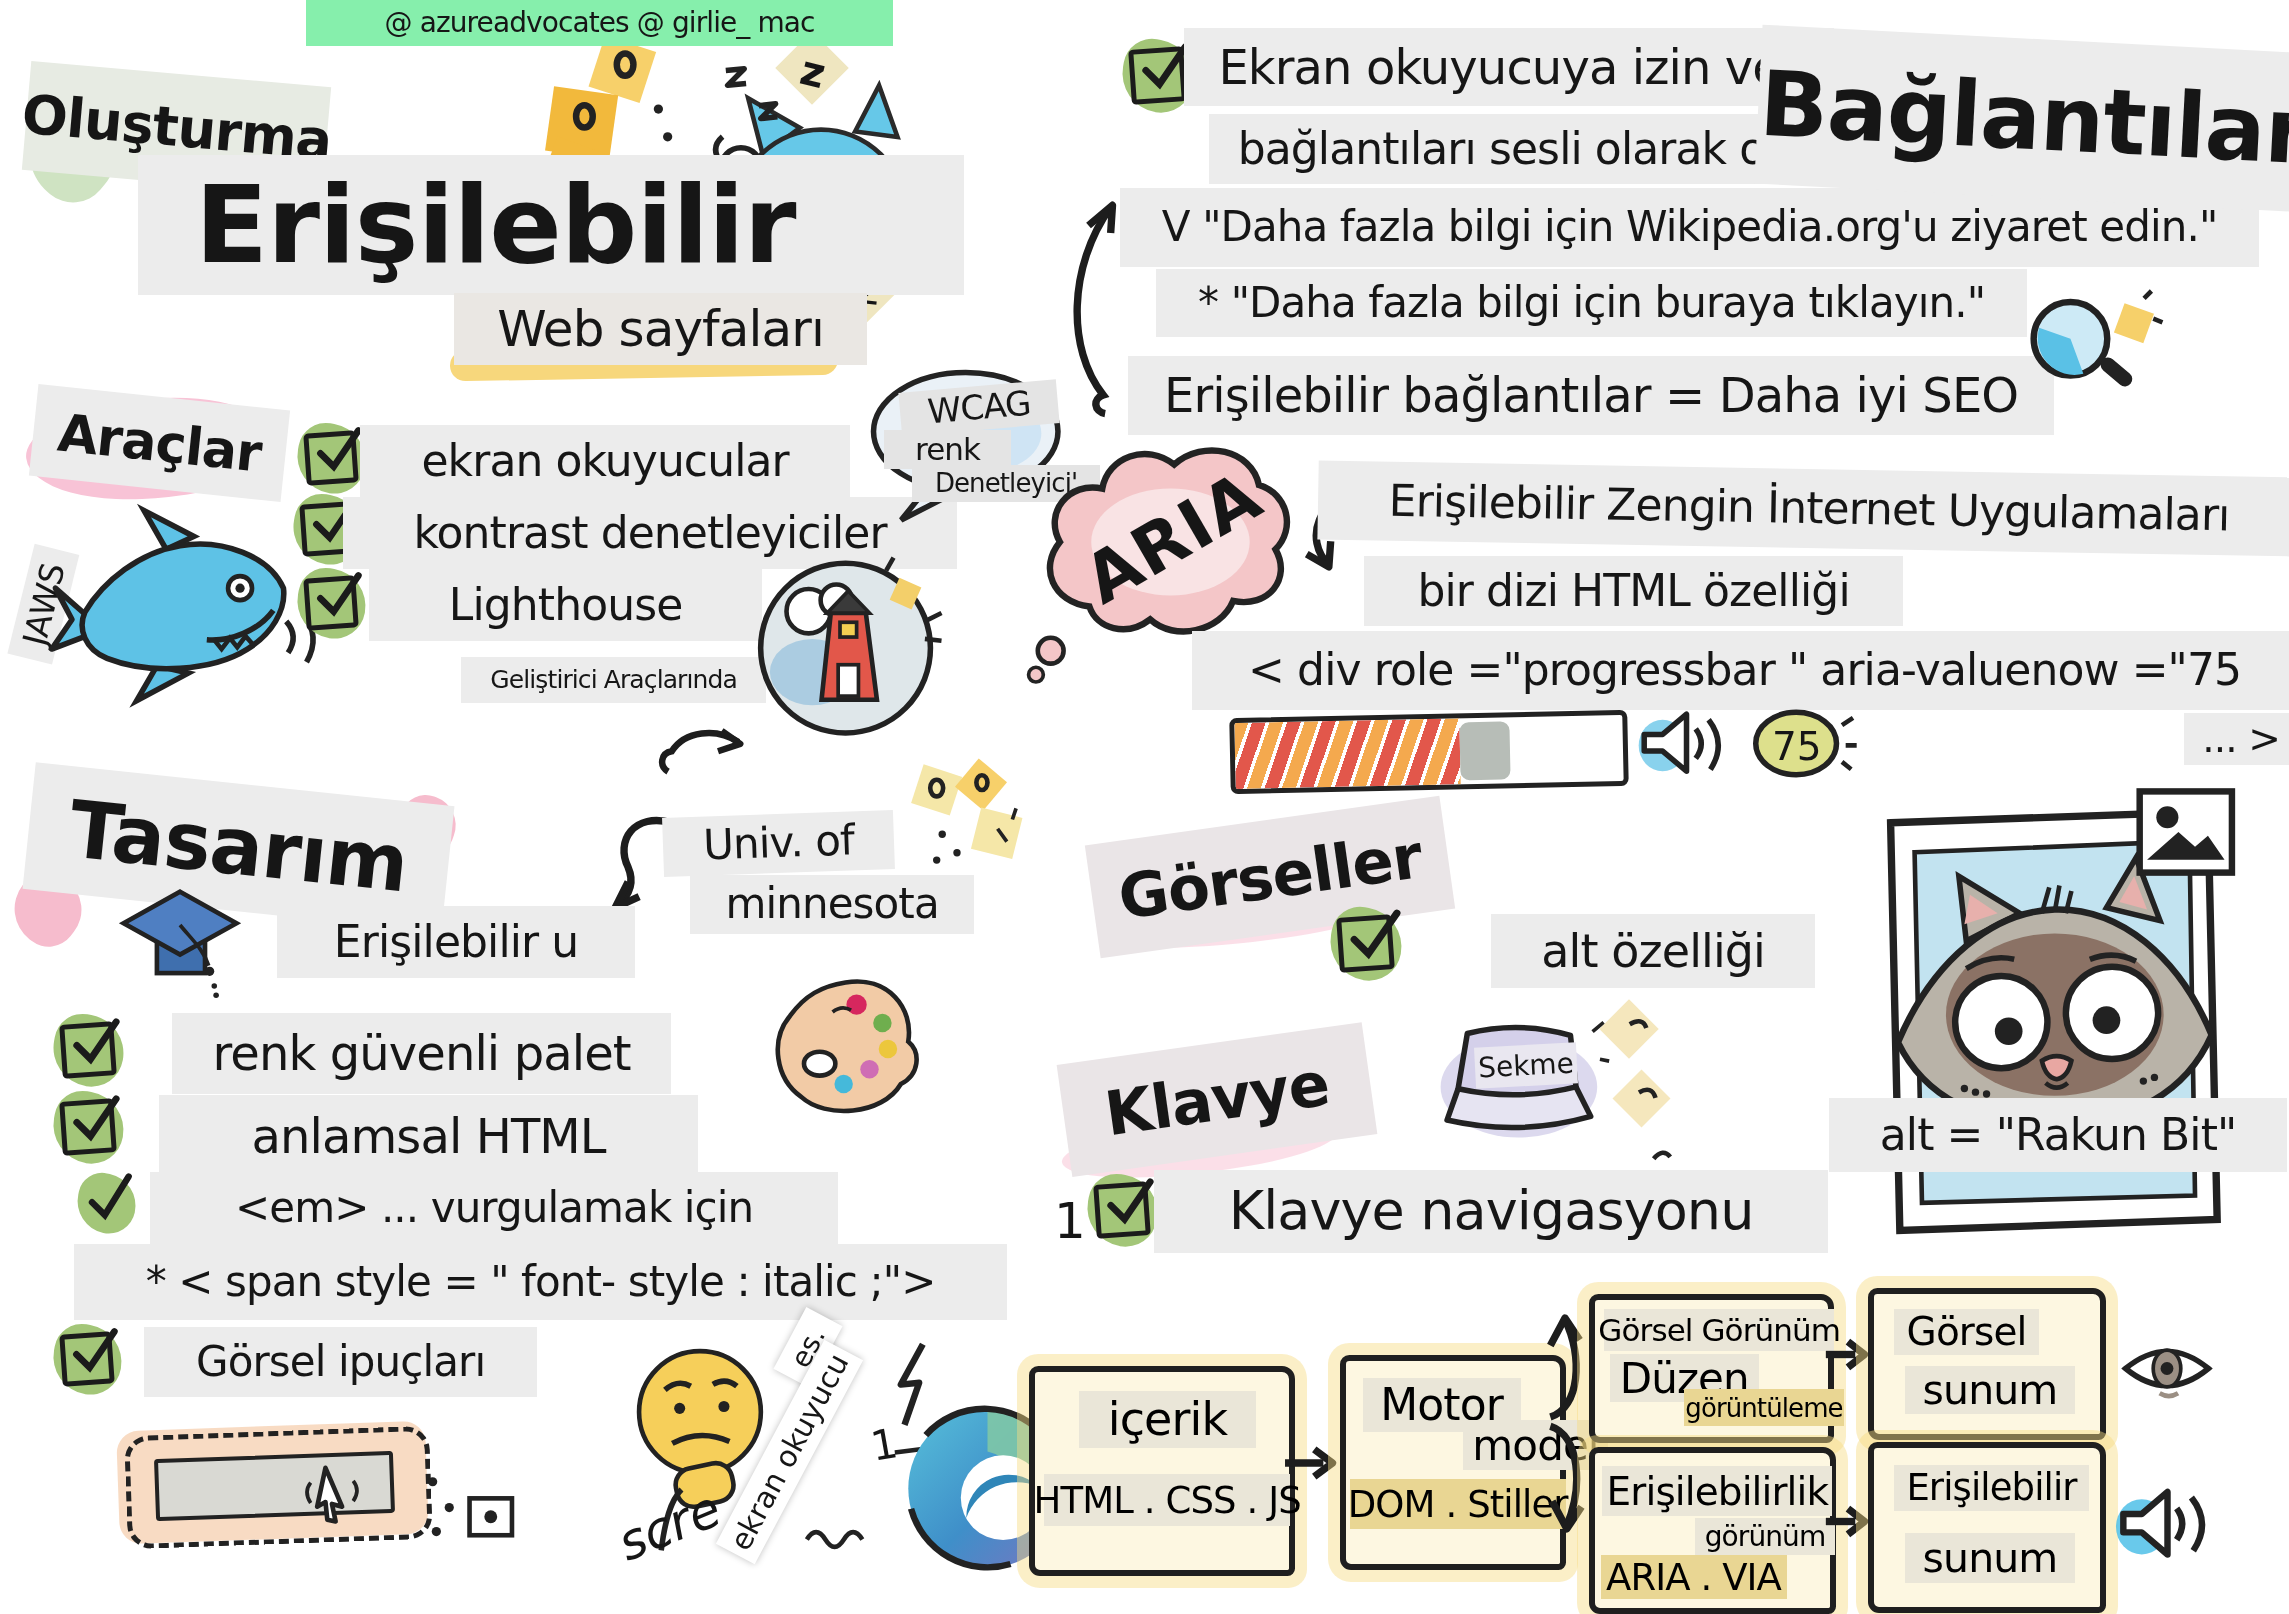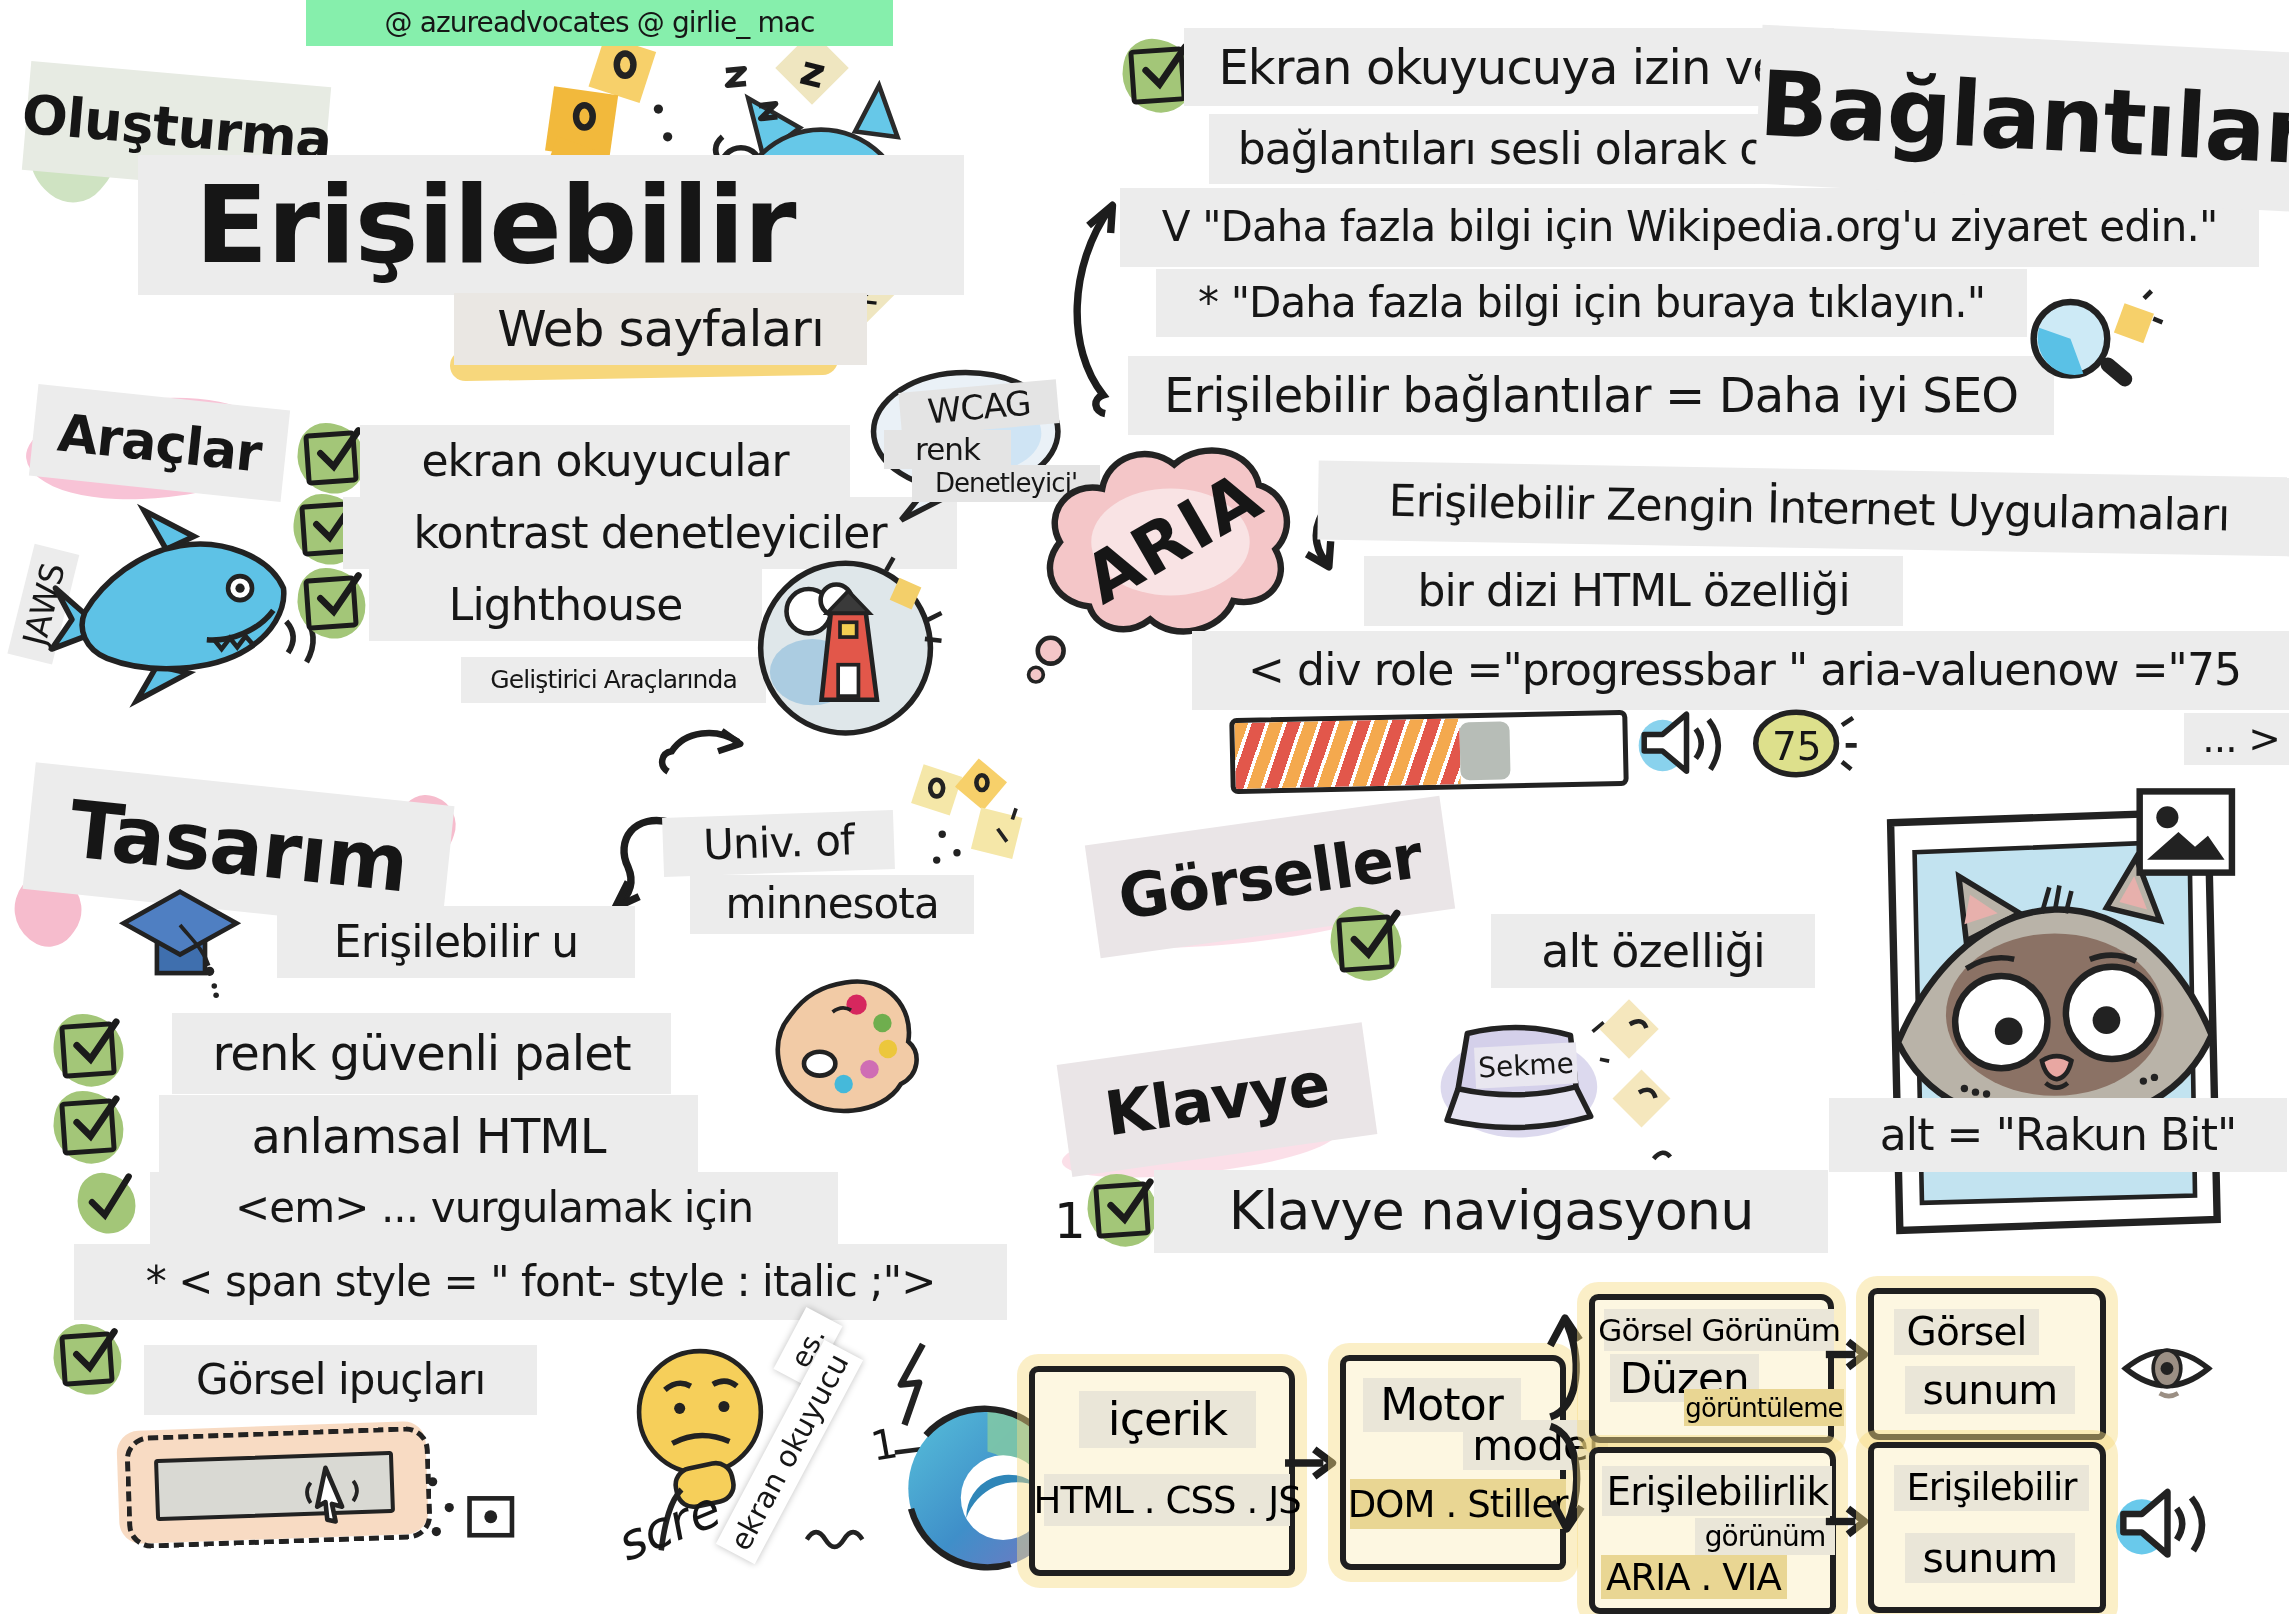--- a/index.html
+++ b/index.html
@@ -265,21 +265,21 @@
 
   <div class="lbl" style="left:150px;top:1172px;width:655px;height:72px;font-size:42px;justify-content:center;">&lt;em&gt; ... vurgulamak için</div>
 
   <div class="cbx" style="left:61px;top:1333px;width:52px;height:52px;">
     <span class="blob"></span>
       <span class="box"></span>
     <svg width="57" height="57" viewBox="0 0 60 60">
         <path d="M12 34 L26 48 L52 10" stroke="#1b1b1b" stroke-width="7" fill="none" stroke-linecap="round"></path>
       </svg>
   </div>
-  <div class="lbl" style="left:144px;top:1327px;width:360px;height:70px;font-size:42px;justify-content:center;margin-top:18px;">Görsel ipuçları</div>
+  <div class="lbl" style="left:144px;top:1327px;width:360px;height:70px;font-size:42px;justify-content:center;">Görsel ipuçları</div>
 
   <div class="abs" style="left:118px;top:1426px;width:309px;height:113px;background:#f6d2b4;opacity:.8;border-radius:22px;transform:rotate(-2deg);"></div>
   <div class="abs" style="left:126px;top:1431px;width:295px;height:103px;border:5.5px dashed #222;border-radius:24px;transform:rotate(-2deg);"></div>
   <div class="abs" style="left:155px;top:1455px;width:231px;height:54px;background:#d9d9d3;border:4.6px solid #222;border-radius:3.7px;transform:rotate(-2deg);"></div>
   <svg class="doodle" style="left:305px;top:1466px" width="65" height="74" viewBox="0 0 70 80">
     <path d="M22 2 L40 44 L29 41 L33 60 L24 58 L22 39 L13 44 Z" fill="#fff" stroke="#222" stroke-width="5" stroke-linejoin="round"></path>
     <path d="M6 18 q -8 10 0 22 M52 16 q 8 10 0 22" fill="none" stroke="#222" stroke-width="4"></path>
   </svg>
   <svg class="doodle" style="left:425px;top:1467px" width="102" height="83" viewBox="0 0 110 90">
     <circle cx="8" cy="16" r="5" fill="#222"></circle>

